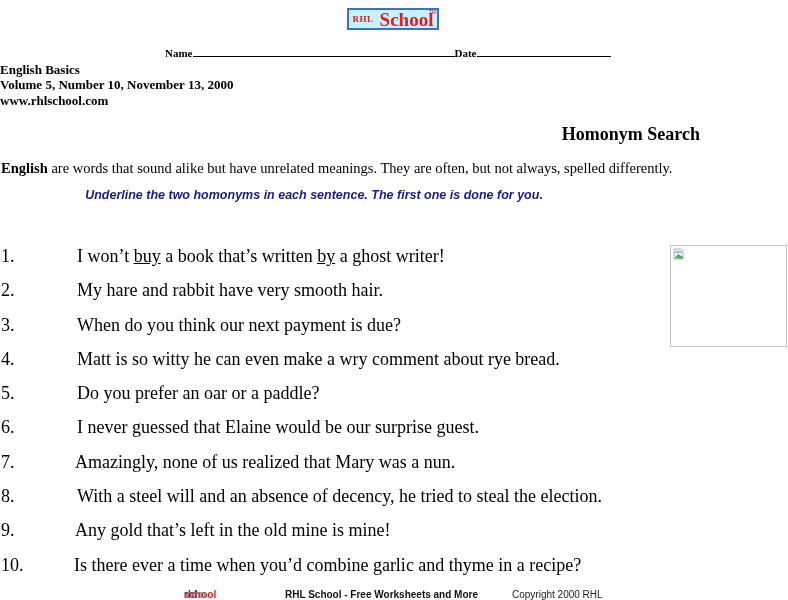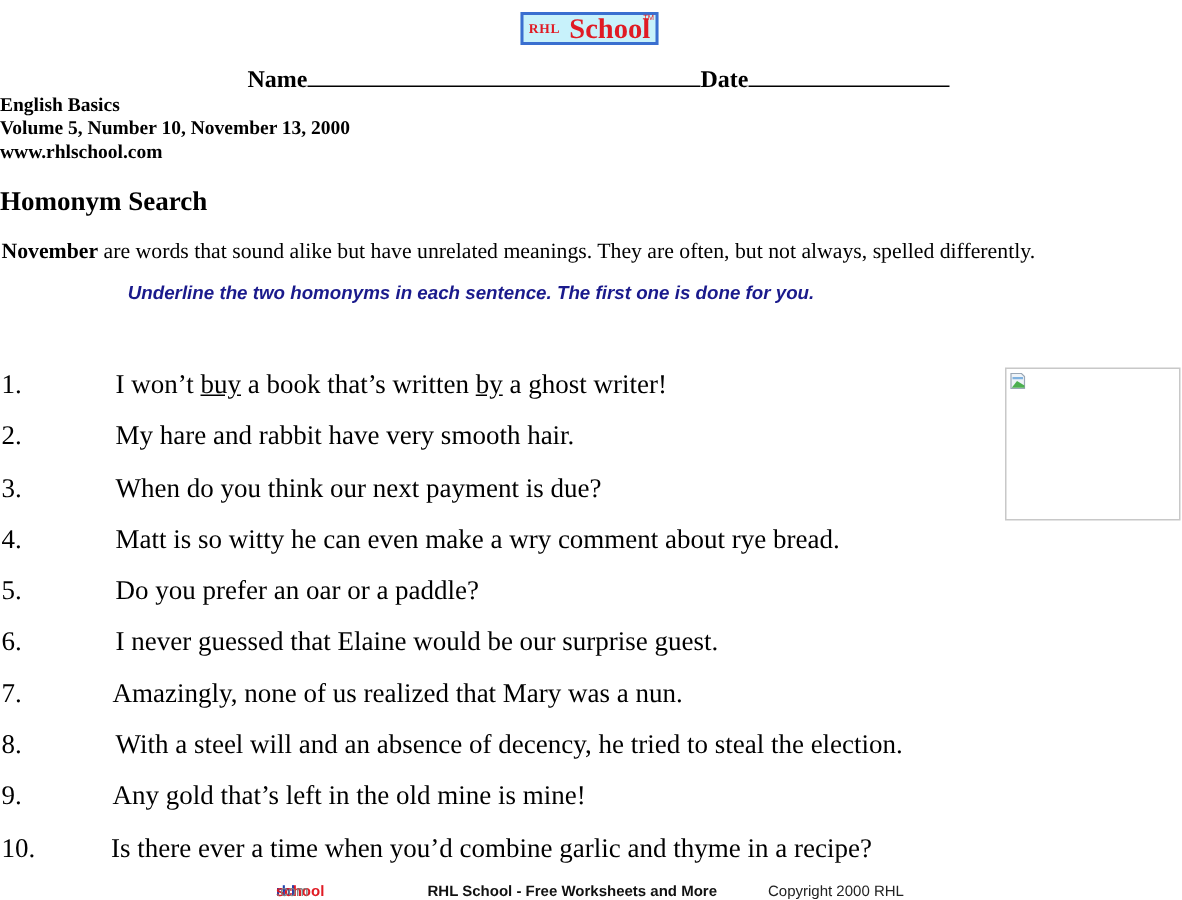--- a/index.html
+++ b/index.html
@@ -12,29 +12,29 @@
       background: #c8f2fb; border: 2px solid #3a6fd0; box-sizing: border-box;
       display: flex; align-items: center; justify-content: center;
       font-family: "Liberation Serif", serif; color: #e01b24;
     }
     .logo .rhl { font-size: 9px; font-weight: bold; margin-right: 6px; letter-spacing: 0.5px; }
     .logo .school { font-size: 19px; font-weight: bold; line-height: 1; }
     .logo .tm { position: absolute; right: 1px; top: -1px; font-size: 5px; color: #e01b24; font-family: "Liberation Sans", sans-serif; }
 
     .name-line {
       position: absolute; top: 45px; left: 165px; width: 460px;
-      font-size: 16px; font-weight: bold; white-space: nowrap;
+      font-size: 11px; font-weight: bold; white-space: nowrap;
     }
     .name-line .blank { display: inline-block; border-bottom: 1px solid #000; vertical-align: baseline; height: 11px; }
     .center-line {
       position: absolute; left: 0; width: 788px; 
       font-size: 13px; font-weight: bold;
     }
     .title {
-      position: absolute; left: 0; width: 700px; top: 124px; text-align: left;
+      position: absolute; left: 0; width: 700px; top: 124px; text-align: right;
       font-size: 18px; font-weight: bold;
     }
     .intro {
       position: absolute; left: 1px; top: 160px; font-size: 14.5px; white-space: nowrap;
     }
     .instruction {
       position: absolute; left: 0; width: 628px; top: 188px; text-align: center;
       font-family: "Liberation Sans", sans-serif; font-size: 12.5px; font-weight: bold;
       font-style: italic; color: #1a1a8c;
     }
@@ -76,21 +76,21 @@
   <span>Name</span><span class="blank" style="width:262px"></span><span>Date</span><span class="blank" style="width:134px"></span>
 </div>
 
 <div class="center-line" style="top:62px">English Basics</div>
 <div class="center-line" style="top:77px">Volume 5, Number 10, November 13, 2000</div>
 <div class="center-line" style="top:93px">www.rhlschool.com</div>
 
 <div class="title">Homonym Search</div>
 
 <div class="intro">
-  <b>November</b><span> are words that sound alike but have unrelated meanings. They are often, but not always, spelled differently.</span>
+  <b>English</b><span> are words that sound alike but have unrelated meanings. They are often, but not always, spelled differently.</span>
 </div>
 
 <div class="instruction">Underline the two homonyms in each sentence. The first one is done for you.</div>
 
 <ul class="q-list">
   <li class="q-item">
     <span class="q-num">1.</span>
     <span class="q-text"><span>I won’t </span><u>buy</u><span> a book that’s written </span><u>by</u><span> a ghost writer!</span></span>
   </li>
   <li class="q-item">

